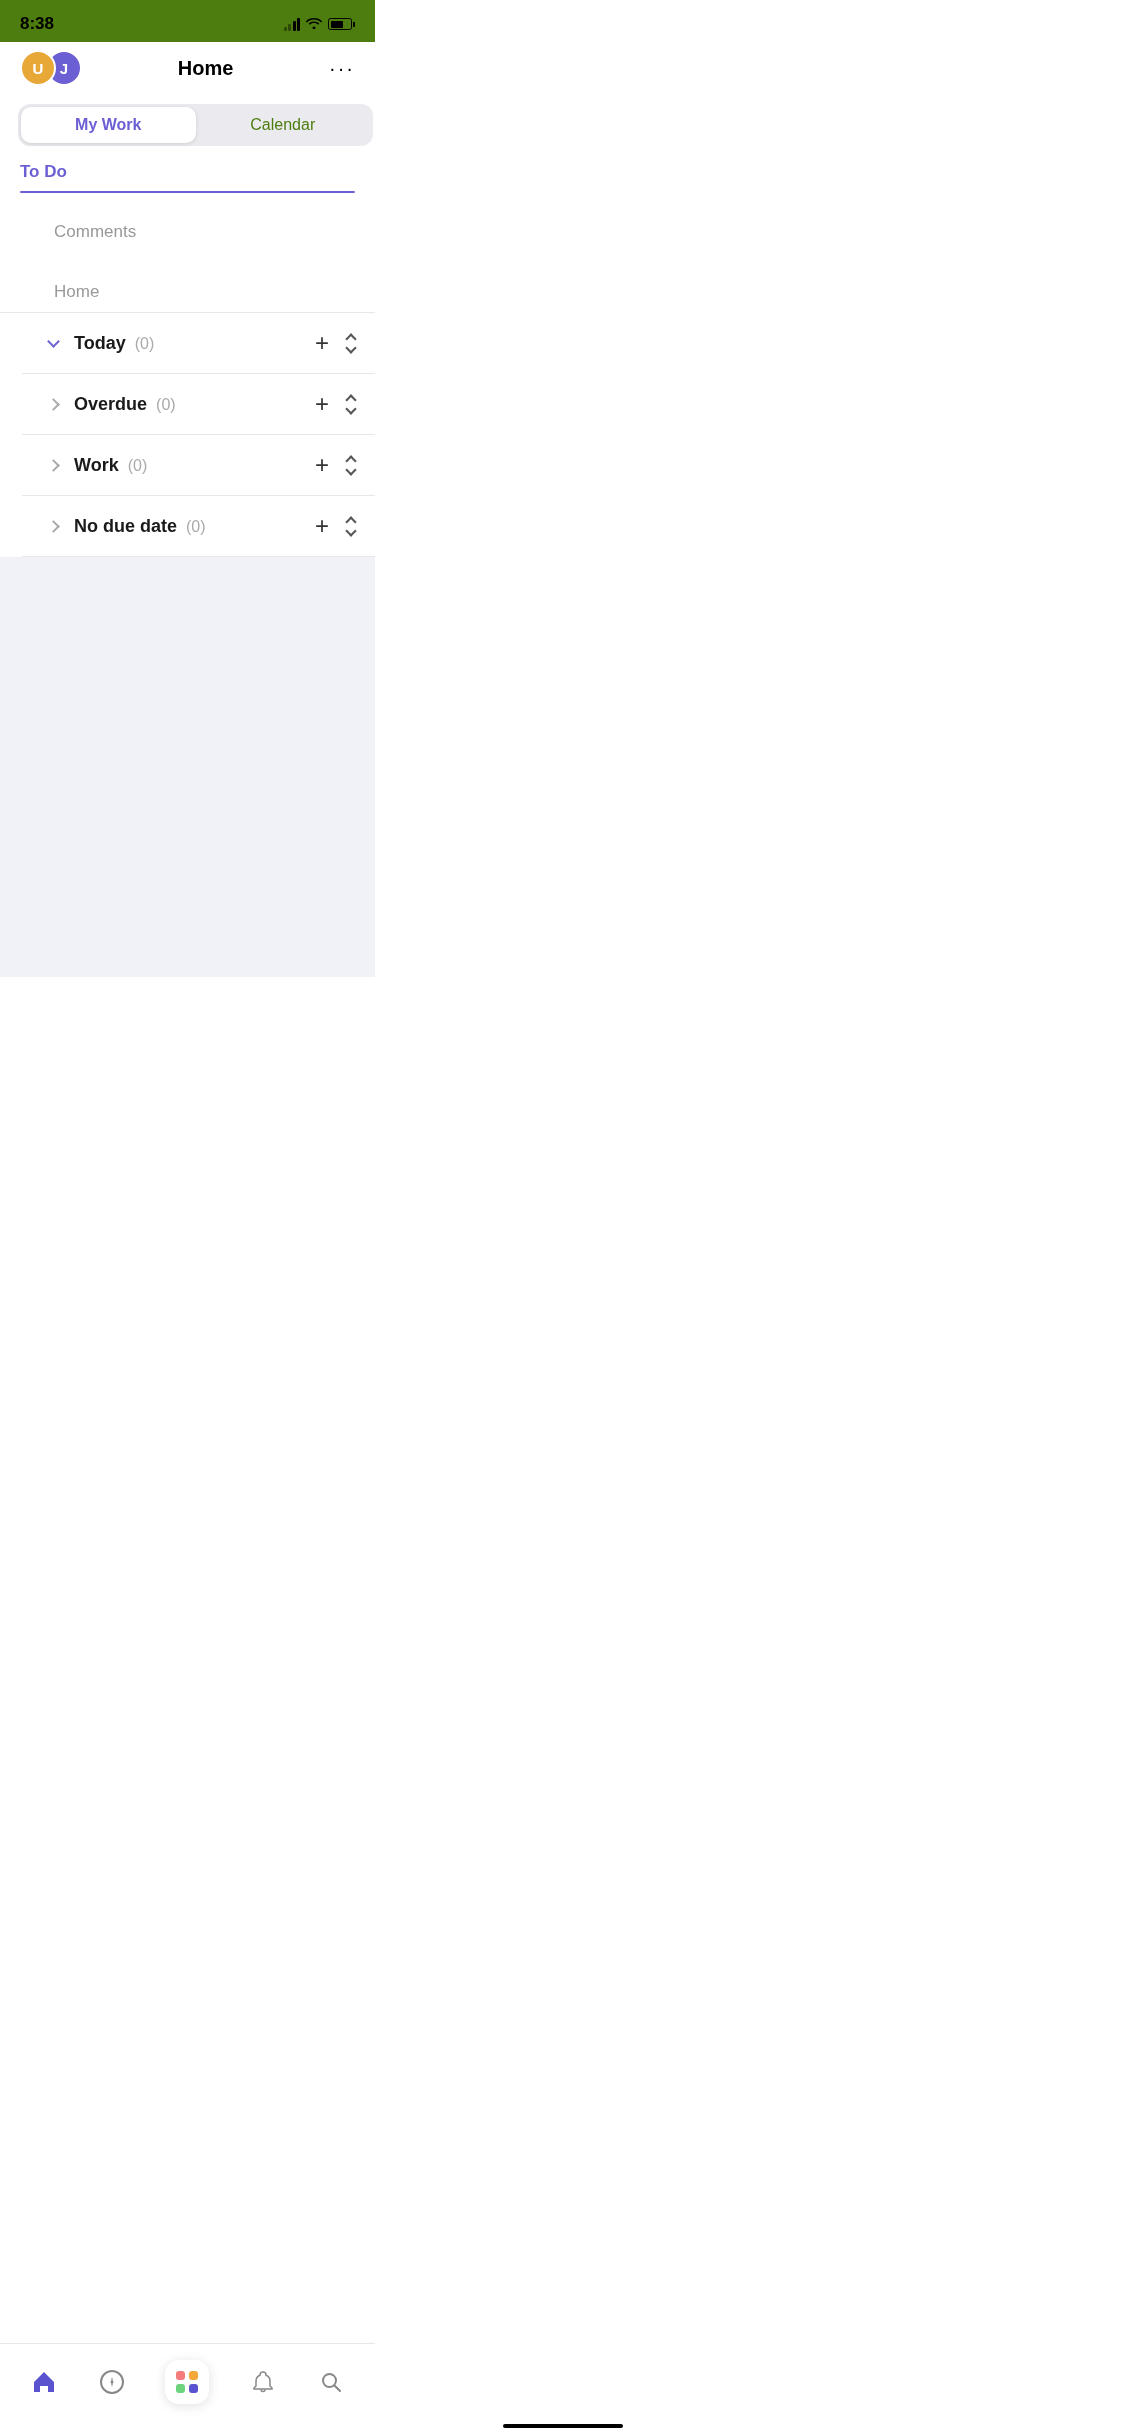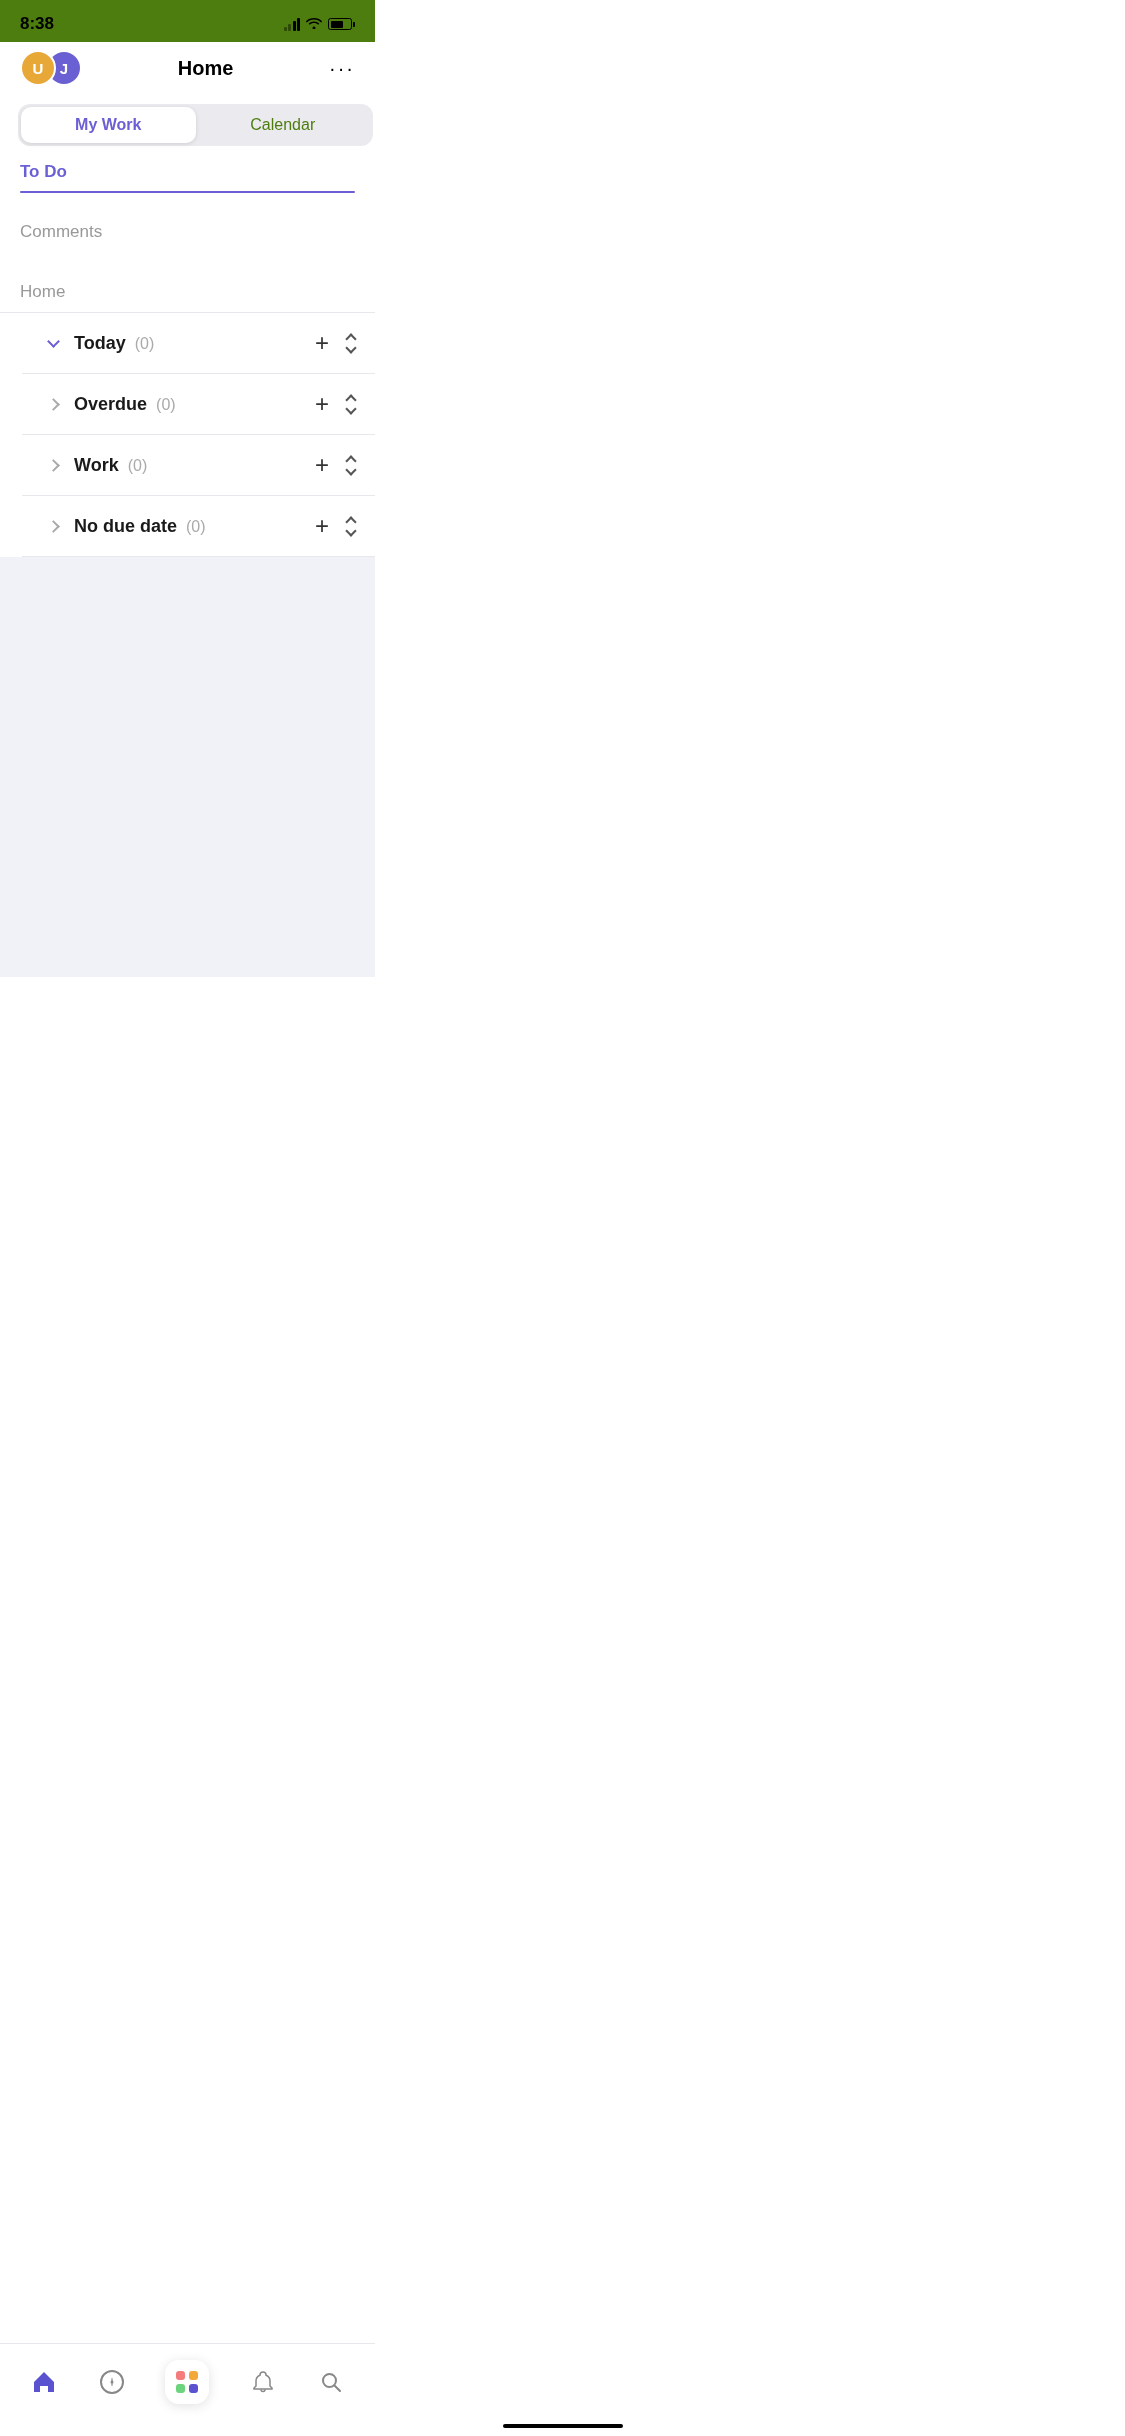--- a/index.html
+++ b/index.html
@@ -172,20 +172,21 @@
       position: absolute;
       bottom: -1px;
       left: 0;
       right: 0;
       height: 2.5px;
       background: #6B5FD4;
       border-radius: 2px;
     }
     .sub-tab.inactive {
       color: #999;
+      margin-left: 34px;
     }
 
     
     .sections {
       background: #ffffff;
       padding-left: 22px;
     }
     .section-item {
       display: flex;
       align-items: center;

